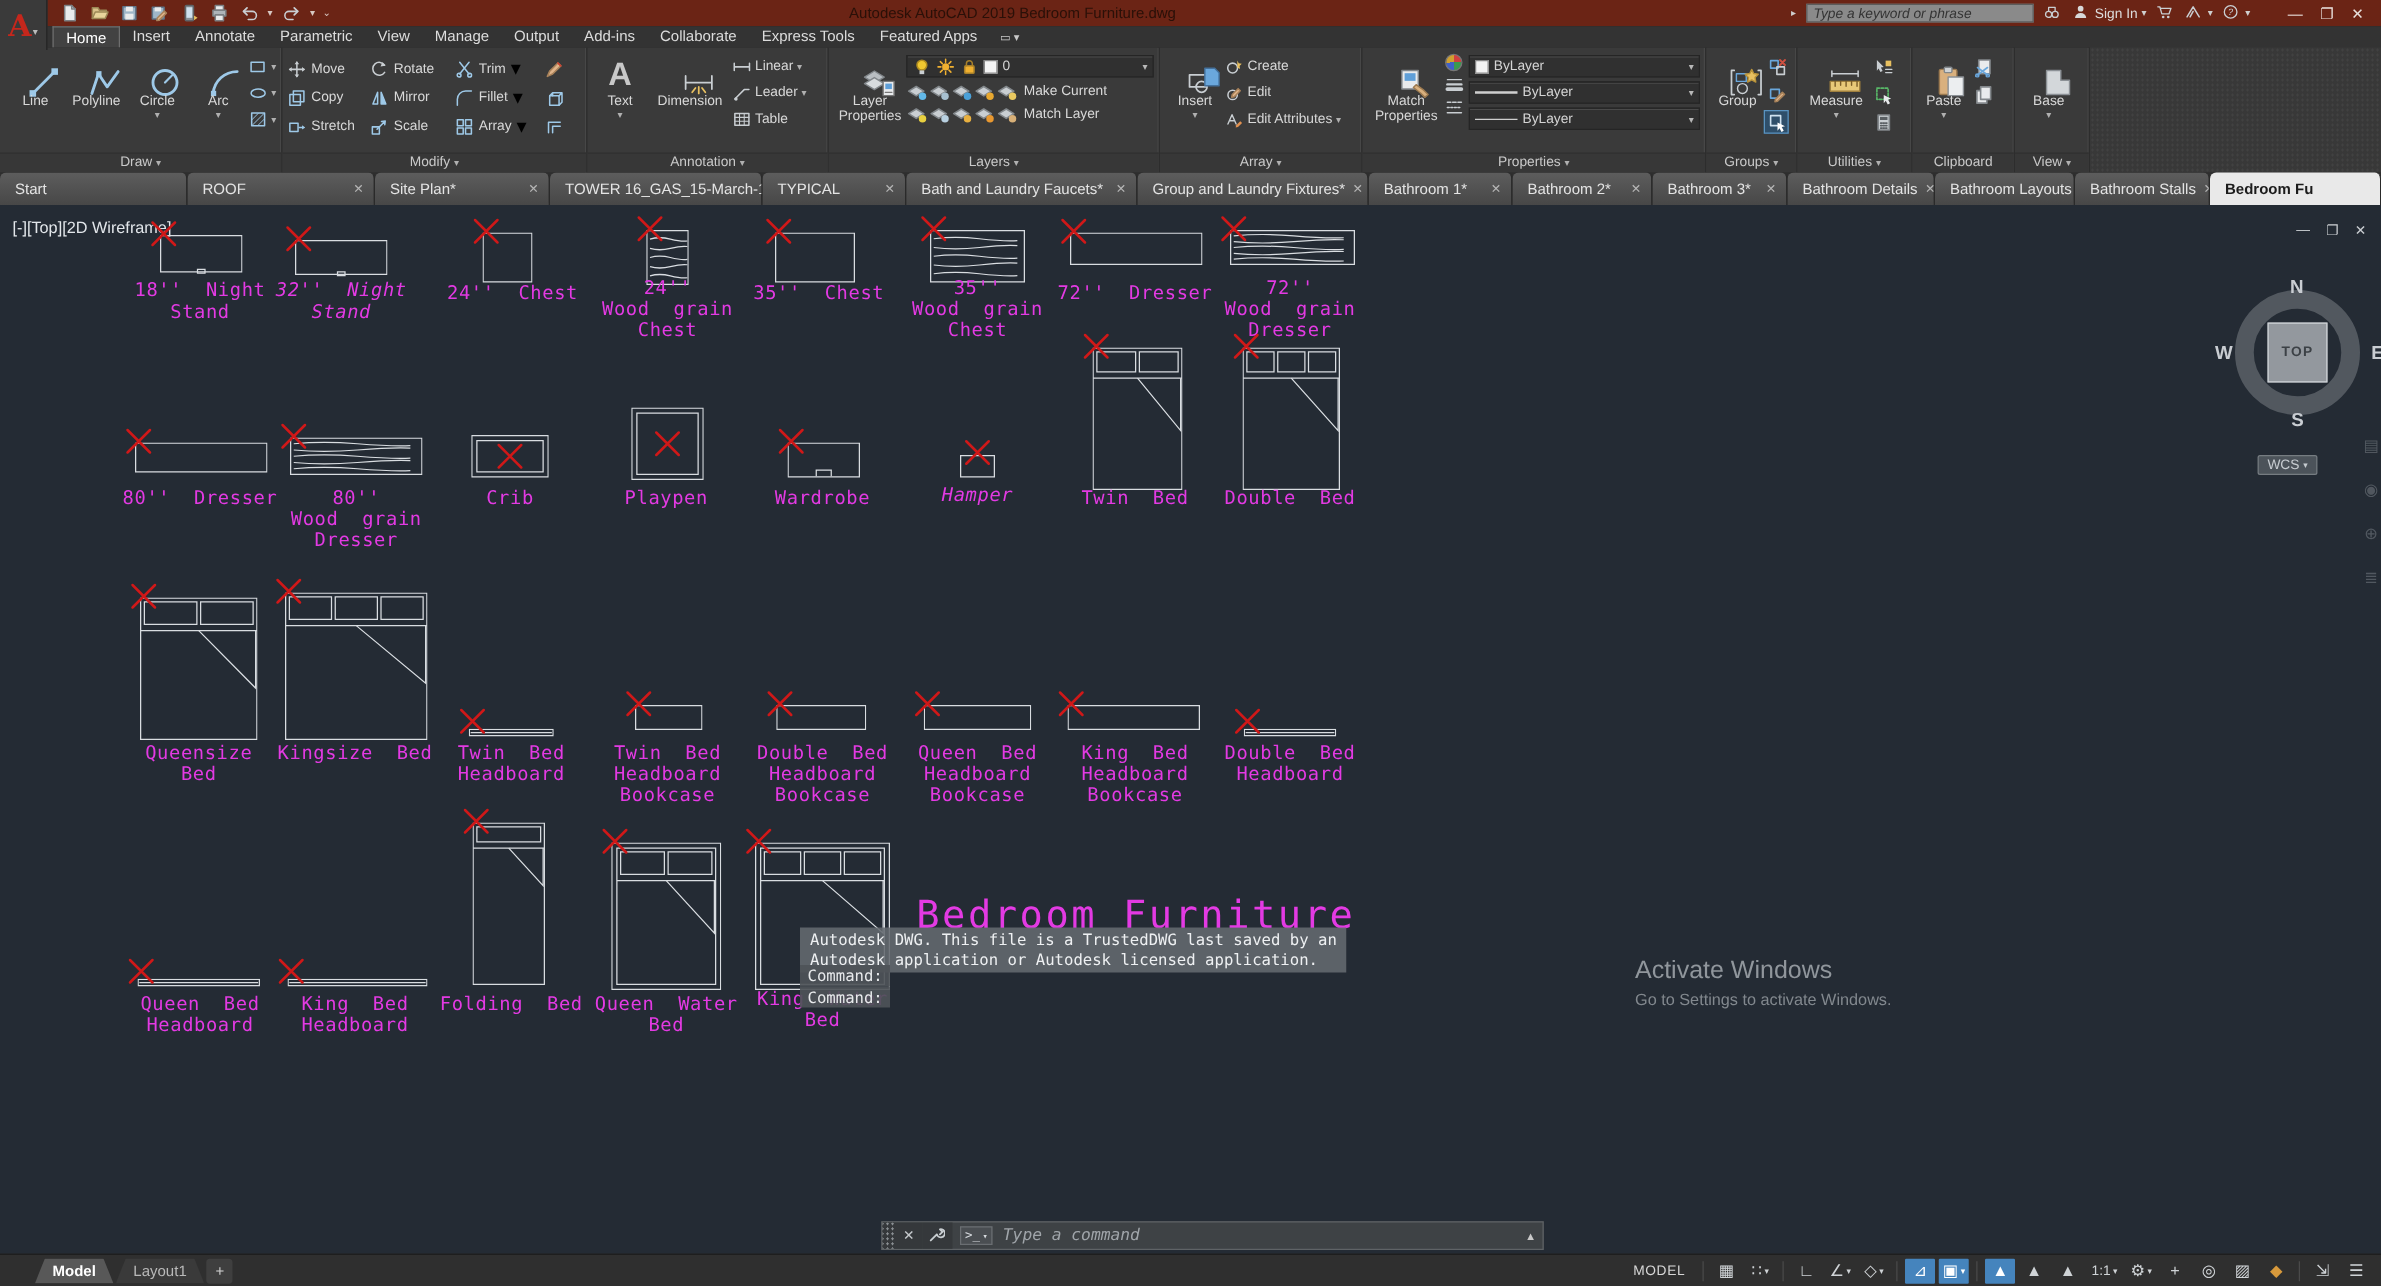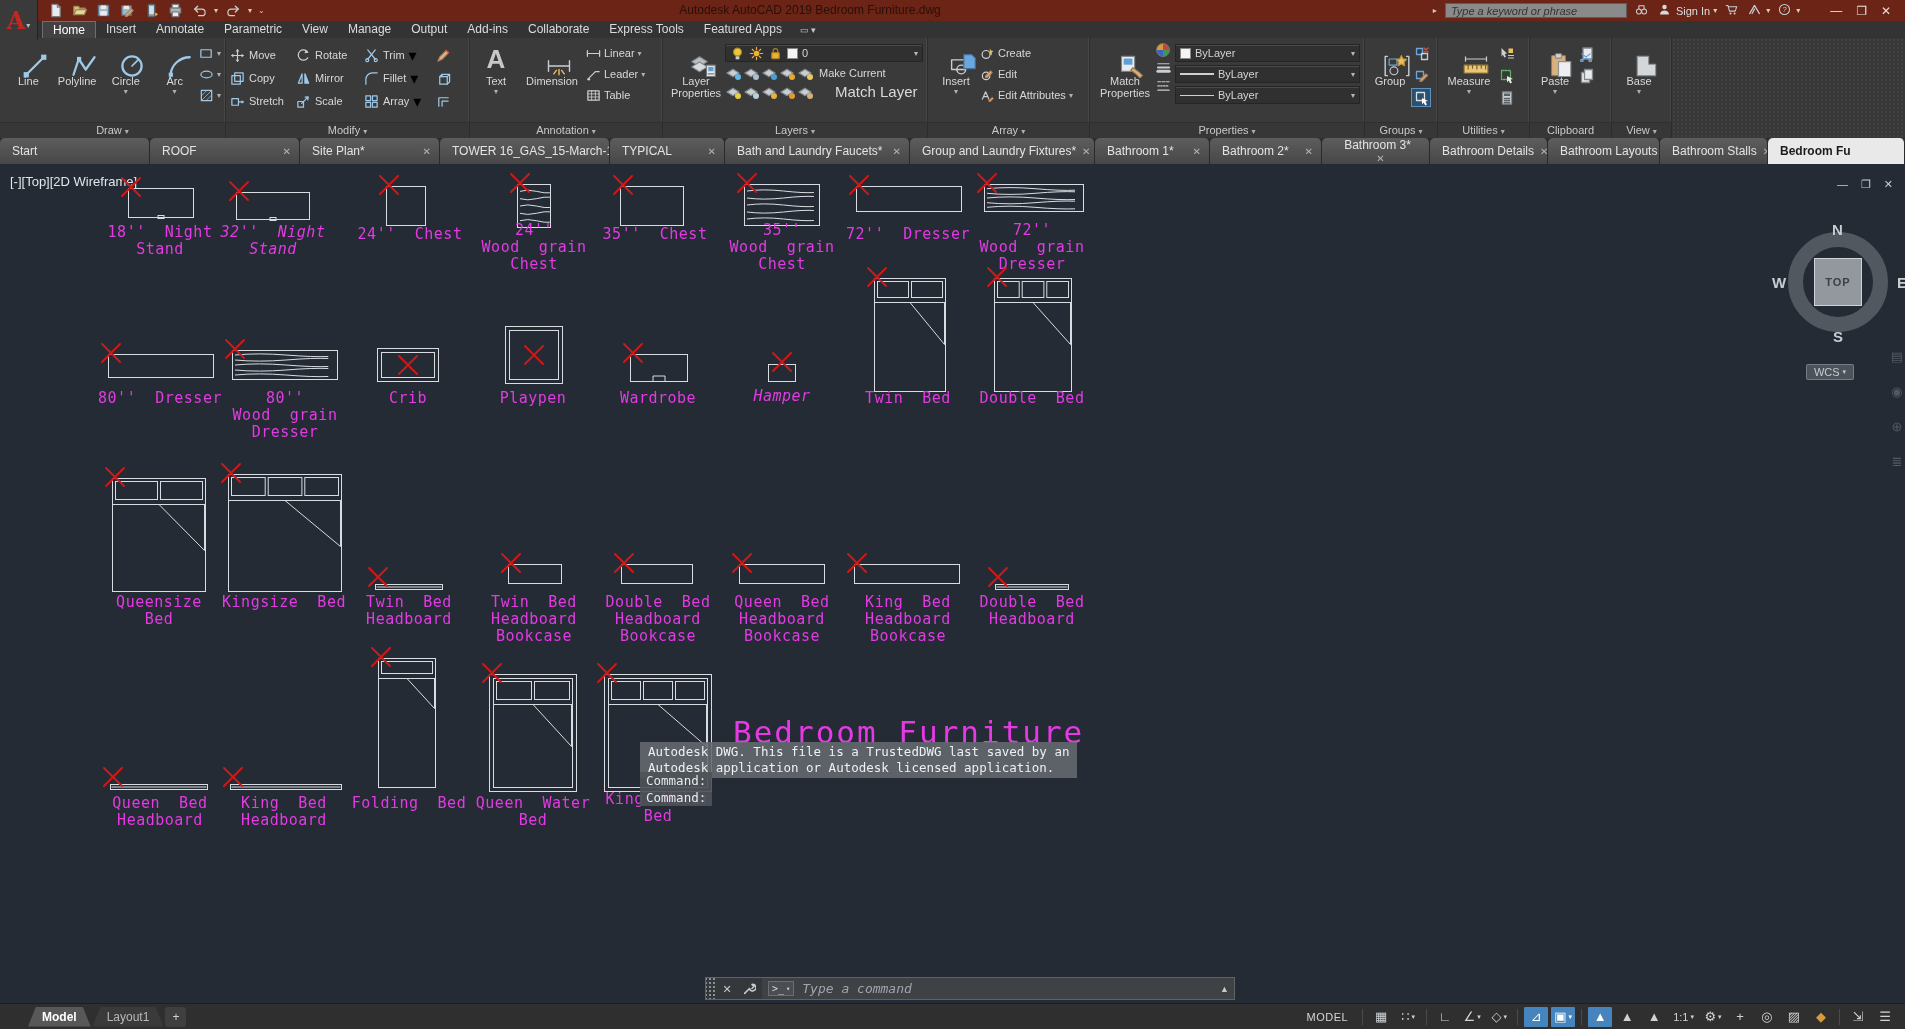--- a/index.html
+++ b/index.html
@@ -541,21 +541,21 @@
                   </svg></i><span class="badge" style="background:#b8d0e0"></span></span>
             <span class="ltool"><i style="display: inline-block; width: 15px; height: 15px;"><svg viewBox="0 0 16 16" width="100%" height="100%" fill="none" stroke="#c9ced2" stroke-width="1.3" stroke-linecap="round" stroke-linejoin="round">
                     <path d="M1.5,8.5 l6.5,-4 6.5,4 -6.5,4 z" fill="#c9ced2" stroke="#82878b"></path>
                   </svg></i><span class="badge" style="background:#e8b040"></span></span>
             <span class="ltool"><i style="display: inline-block; width: 15px; height: 15px;"><svg viewBox="0 0 16 16" width="100%" height="100%" fill="none" stroke="#c9ced2" stroke-width="1.3" stroke-linecap="round" stroke-linejoin="round">
                     <path d="M1.5,8.5 l6.5,-4 6.5,4 -6.5,4 z" fill="#c9ced2" stroke="#82878b"></path>
                   </svg></i><span class="badge" style="background:#e89830"></span></span>
             <span class="ltool"><i style="display: inline-block; width: 15px; height: 15px;"><svg viewBox="0 0 16 16" width="100%" height="100%" fill="none" stroke="#c9ced2" stroke-width="1.3" stroke-linecap="round" stroke-linejoin="round">
                     <path d="M1.5,8.5 l6.5,-4 6.5,4 -6.5,4 z" fill="#c9ced2" stroke="#82878b"></path>
                   </svg></i><span class="badge" style="background:#d8b078"></span></span>
-            <span class="sl" style="font-size:15px;color:#d8d8d8;margin-left:20px">Match Layer</span>
+            <span class="sl" style="font-size:11px;color:#d8d8d8;margin-left:4px">Match Layer</span>
           </div>
         </div>
       </div>
       <div class="pfoot"><span>Layers</span> <span class="dd">▾</span></div>
     </div>
 
     <div class="panel" style="width:162px">
       <div class="pbody">
         <div class="bigbtn" style="width:48px">
             <span class="ic">
@@ -799,21 +799,21 @@
         <span class="ftab-close">✕</span>
       </div>
       <div class="ftab" style="width: 115px;">
         <span class="ftab-label">Bathroom 1*</span>
         <span class="ftab-close">✕</span>
       </div>
       <div class="ftab" style="width: 112px;">
         <span class="ftab-label">Bathroom 2*</span>
         <span class="ftab-close">✕</span>
       </div>
-      <div class="ftab" style="width: 108px; flex-direction: column;">
+      <div class="ftab" style="width: 108px;">
         <span class="ftab-label">Bathroom 3*</span>
         <span class="ftab-close">✕</span>
       </div>
       <div class="ftab" style="width: 118px;">
         <span class="ftab-label">Bathroom Details</span>
         <span class="ftab-close">✕</span>
       </div>
       <div class="ftab" style="width: 112px;">
         <span class="ftab-label">Bathroom Layouts</span>
       </div>
@@ -1163,20 +1163,24 @@
             </svg></i>
         </span>
       <span id="cmd-prompt">
           <span>&gt;_</span>
           <span style="font-size:7px">▾</span>
         </span>
       <input id="cmd-input" placeholder="Type a command" style="">
       <span id="cmd-up">▲</span>
     </div>
 
+    <div id="watermark">
+      <div class="w1">Activate Windows</div>
+      <div class="w2">Go to Settings to activate Windows.</div>
+    </div>
   </div>
 
   <div id="statusbar">
     <div id="layout-tabs">
         <span class="lt active">Model</span>
         <span class="lt">Layout1</span>
         <span class="lt plus">+</span>
       </div>
     <div id="status-icons">
       <span id="model-label">MODEL</span>

